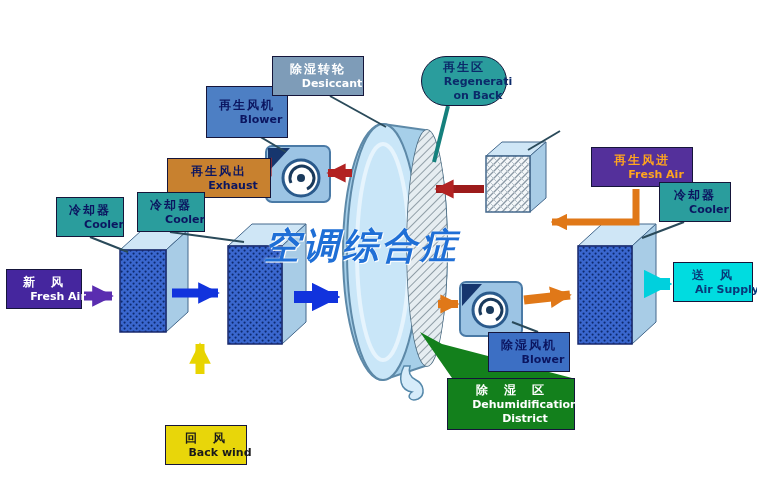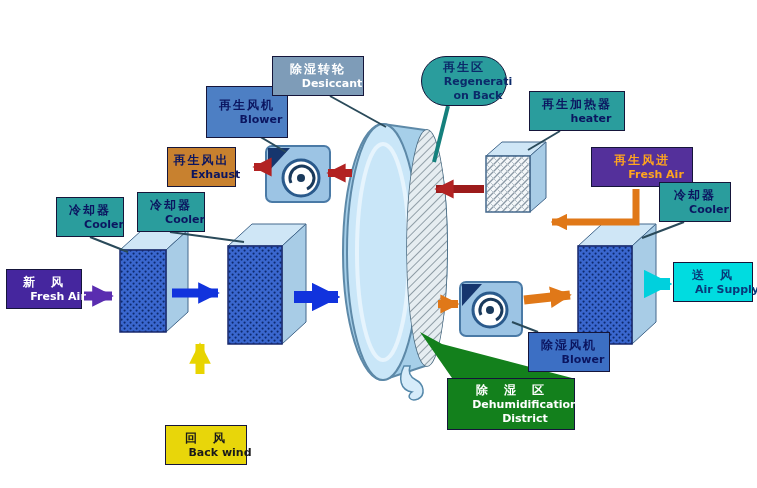--- a/index.html
+++ b/index.html
@@ -20,29 +20,29 @@
     align-items:center; justify-content:center; text-align:center;
     font-weight:bold; line-height:1.25; padding:2px 3px; white-space:nowrap;
   }
   .label .zh { font-size:12px; letter-spacing:2px; }
   .label .en { font-size:11px; letter-spacing:0;padding-left:28px; }
 
   .lbl-regen-blower    { left:206px; top:86px;  width:82px;  height:52px; background:#4d7fc4; color:#0b1560; }
   .lbl-desiccant       { left:272px; top:56px;  width:92px;  height:40px; background:#7e9cb8; color:#ffffff; }
   .lbl-regen-area      { left:421px; top:56px;  width:86px;  height:50px; background:#2a9d9d; color:#0b2a6a;border-radius:25px; }
   .lbl-regen-heater    { left:529px; top:91px;  width:96px;  height:40px; background:#2a9d9d; color:#0b1560; }
-  .lbl-exhaust         { left:167px; top:147px; width:69px;  height:40px; background:#c8812f; color:#0b1560; }
+  .lbl-exhaust         { left:167px; top:158px; width:104px;  height:40px; background:#c8812f; color:#0b1560; }
   .lbl-regen-fresh     { left:591px; top:147px; width:102px;  height:40px; background:#54309b; color:#ffa51e; }
   .lbl-cooler-1        { left:56px;  top:197px; width:68px;  height:40px; background:#2a9d9d; color:#0b1560; }
   .lbl-cooler-2        { left:137px; top:192px; width:68px;  height:40px; background:#2a9d9d; color:#0b1560; }
   .lbl-cooler-3        { left:659px; top:182px; width:72px;  height:40px; background:#2a9d9d; color:#0b1560; }
   .lbl-fresh-air       { left:6px;   top:269px; width:76px;  height:40px; background:#45269e; color:#ffffff; }
   .lbl-air-supply      { left:673px; top:262px; width:80px;  height:40px; background:#00dce0; color:#083a7a; }
   .lbl-back-wind       { left:165px; top:377px; width:82px;  height:40px; background:#e8d60a; color:#1a1a1a;margin-top:48px; }
-  .lbl-dehumid-blower  { left:528px; top:332px; width:82px;  height:40px; background:#3c6fc4; color:#0b1560; }
+  .lbl-dehumid-blower  { left:488px; top:332px; width:82px;  height:40px; background:#3c6fc4; color:#0b1560; }
   .lbl-dehumid-district{ left:447px; top:378px; width:128px; height:52px; background:#13801c; color:#ffffff; }
 </style>
 </head>
 <body>
 
 <div class="diagram">
 
   <svg class="layer-svg" width="757" height="488" viewBox="0 0 757 488">
     <defs>
       <pattern id="coil" width="6" height="6" patternUnits="userSpaceOnUse">
@@ -145,41 +145,38 @@
     <line x1="330" y1="96" x2="386" y2="127" stroke="#2a4a5a" stroke-width="2"></line>
     <line x1="448" y1="106" x2="434" y2="162" stroke="#15807d" stroke-width="4"></line>
     <line x1="242" y1="126" x2="286" y2="152" stroke="#2a4a5a" stroke-width="2"></line>
     <line x1="560" y1="131" x2="528" y2="150" stroke="#2a4a5a" stroke-width="2"></line>
     <line x1="90" y1="237" x2="128" y2="252" stroke="#2a4a5a" stroke-width="2"></line>
     <line x1="170" y1="232" x2="244" y2="242" stroke="#2a4a5a" stroke-width="2"></line>
     <line x1="684" y1="222" x2="642" y2="238" stroke="#2a4a5a" stroke-width="2"></line>
     <line x1="538" y1="332" x2="512" y2="322" stroke="#2a4a5a" stroke-width="2"></line>
   </svg>
 
+  <div class="watermark">空调综合症</div>
 
   <div class="label lbl-regen-blower">
     <span class="zh">再生风机</span>
     <span class="en">Blower</span>
   </div>
 
   <div class="label lbl-desiccant">
     <span class="zh">除湿转轮</span>
     <span class="en">Desiccant</span>
   </div>
 
   <div class="label lbl-regen-area">
     <span class="zh">再生区</span>
     <span class="en">Regenerati</span>
     <span class="en">on Back</span>
   </div>
 
-  <div class="label lbl-regen-heater">
-    <span class="zh">再生加热器</span>
-    <span class="en">heater</span>
-  </div>
 
   <div class="label lbl-exhaust">
     <span class="zh">再生风出</span>
     <span class="en">Exhaust</span>
   </div>
 
   <div class="label lbl-regen-fresh">
     <span class="zh">再生风进</span>
     <span class="en">Fresh Air</span>
   </div>

